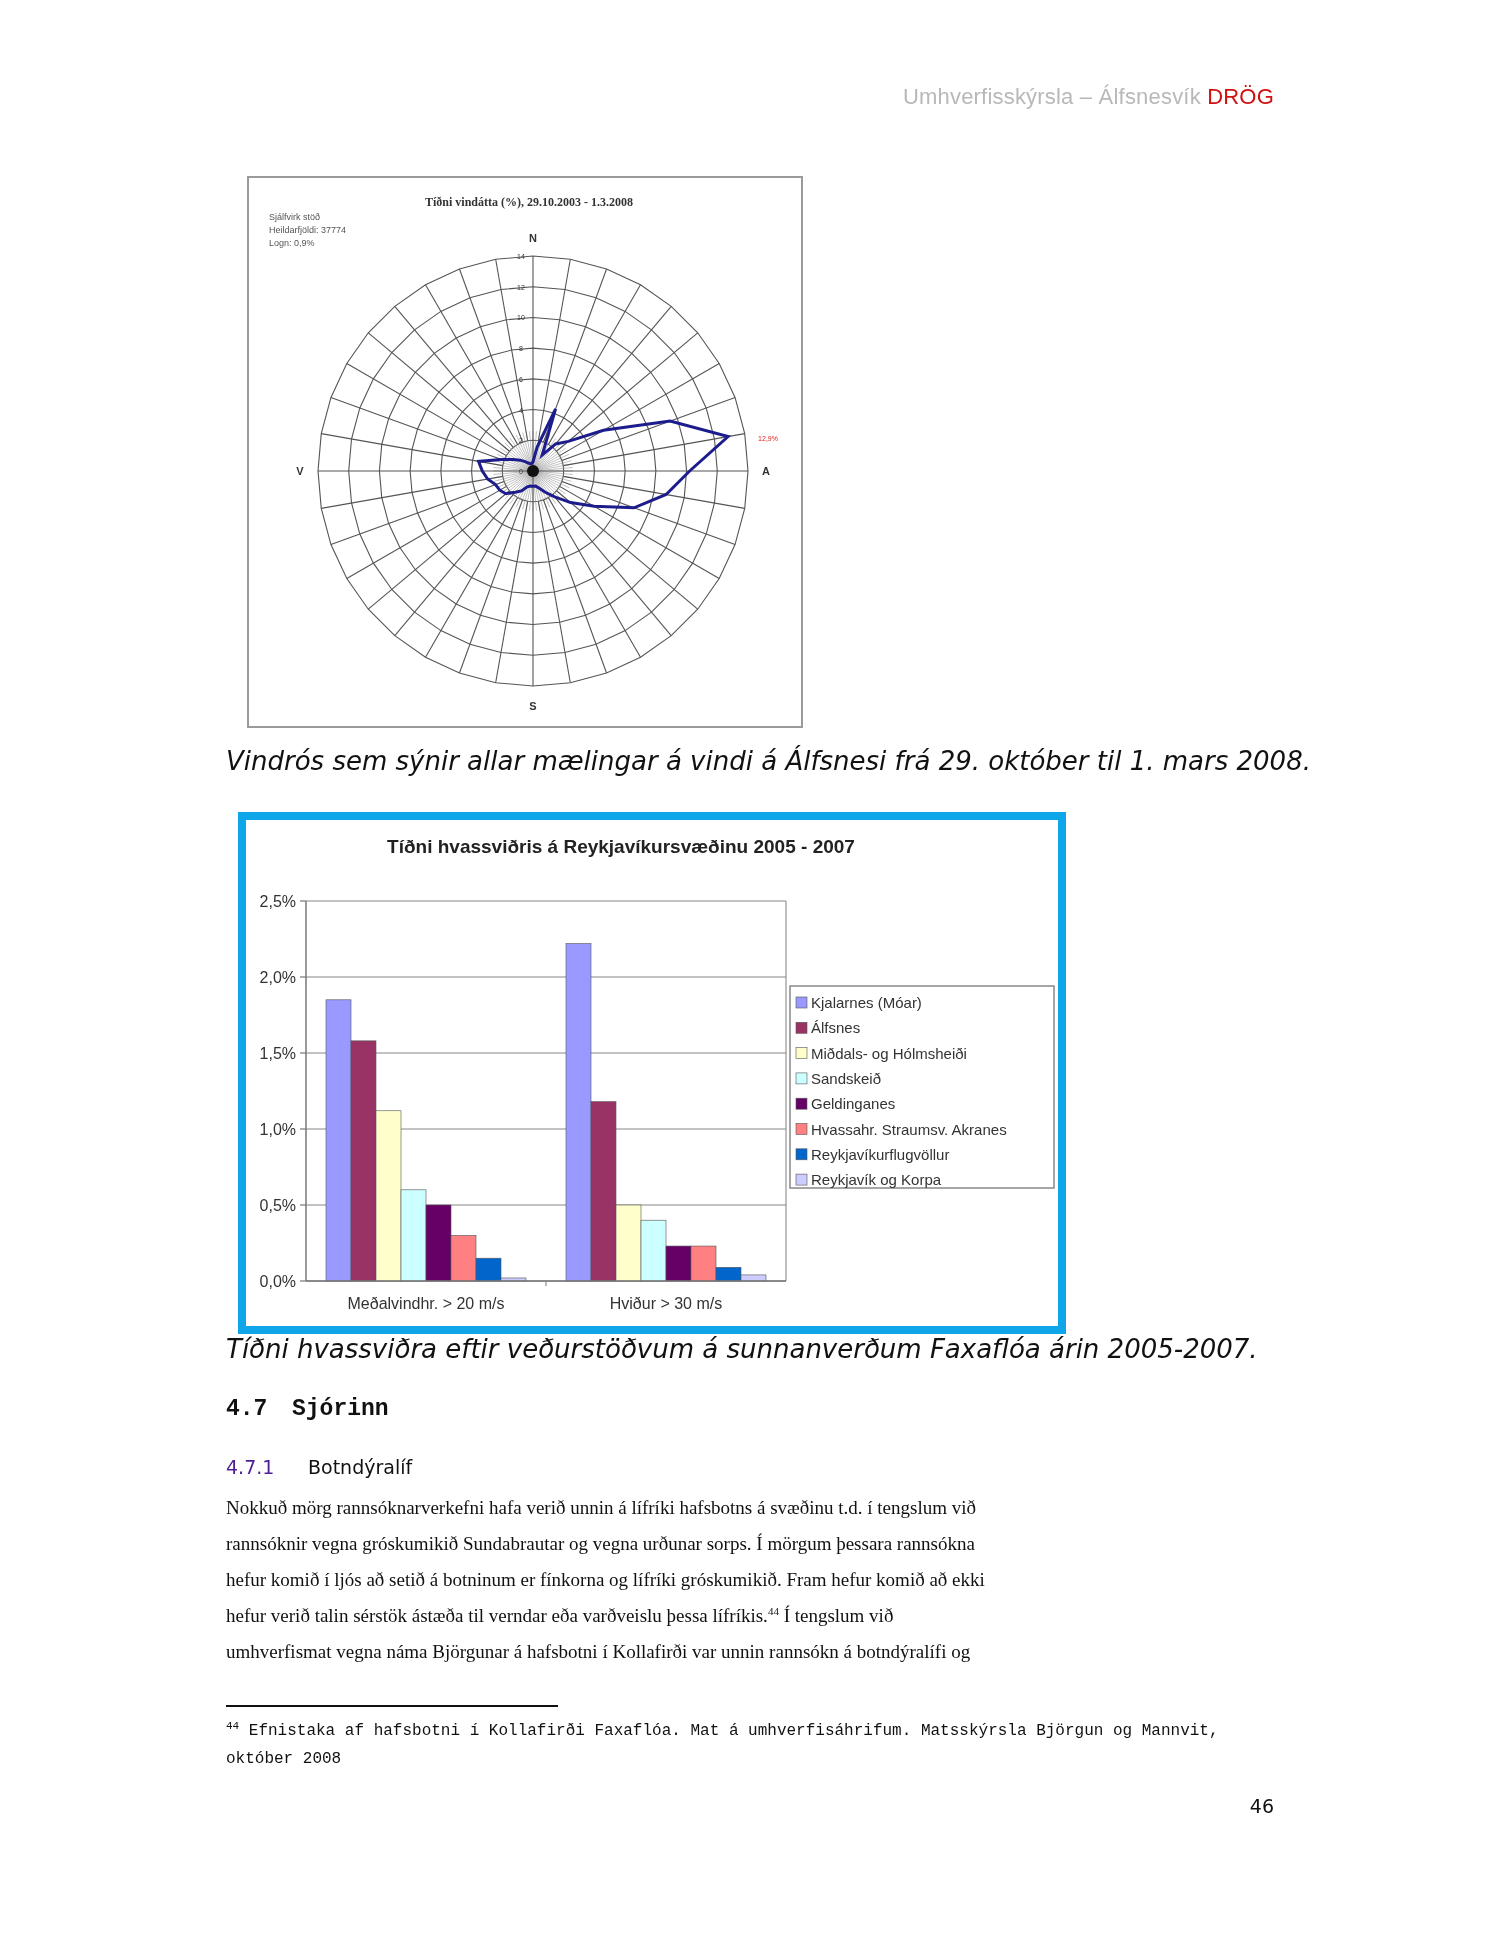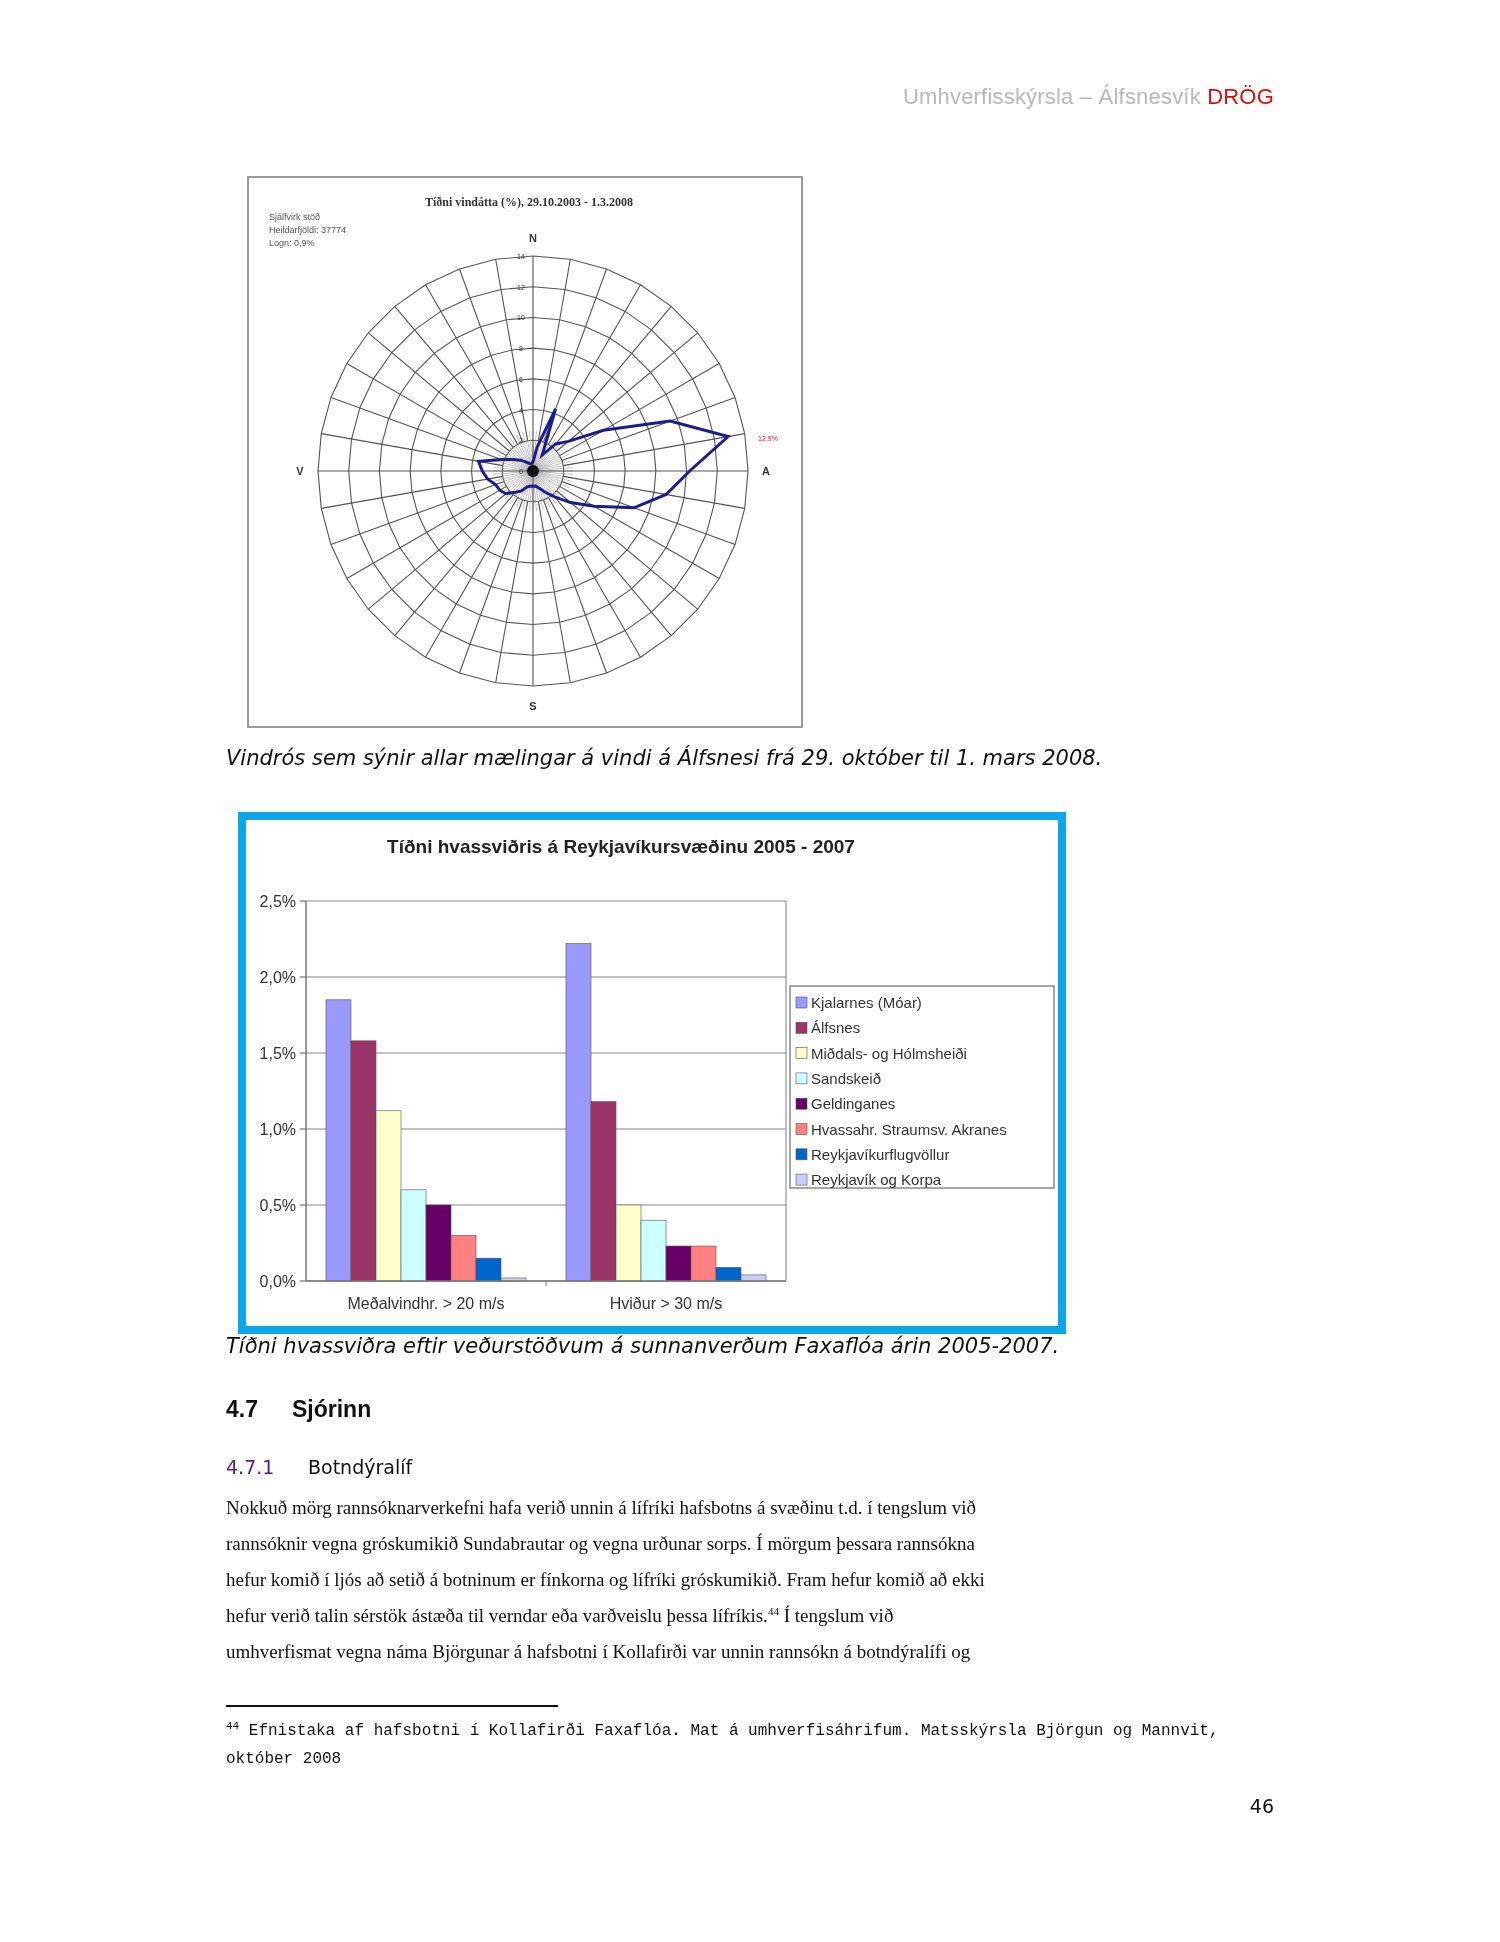--- a/index.html
+++ b/index.html
@@ -5,25 +5,25 @@
   html, body { margin: 0; padding: 0; background: #ffffff; }
   body { width: 1500px; height: 1942px; position: relative; overflow: hidden;
          font-family: "Liberation Sans", sans-serif; color: #111; }
   .hdr { position: absolute; top: 84px; right: 226px; font-size: 22px; font-weight: normal;
          color: #b8b8b8; letter-spacing: 0.2px; }
   .hdr .draft { color: #d20f0f; }
   .rose-box { position: absolute; left: 247px; top: 176px; width: 552px; height: 548px;
               border: 2px solid #9a9a9a; background: #fff; }
   .rose-box svg { position: absolute; left: 0; top: 0; }
   .cap { position: absolute; left: 226px; font-family: "DejaVu Sans", sans-serif;
-         font-style: italic; font-size: 21px; color: #111; }
+         font-style: italic; font-size: 26px; color: #111; }
   .bar-box { position: absolute; left: 238px; top: 812px; width: 812px; height: 506px;
              border: 8px solid #0ea5e9; background: #fff; }
   .bar-box svg { position: absolute; left: 0; top: 0; }
-  .h2 { position: absolute; left: 226px; top: 1396px; font-family: Liberation Sans, sans-serif;
+  .h2 { position: absolute; left: 226px; top: 1396px; font-family: Liberation Mono, monospace;
         font-weight: bold; font-size: 23px; }
   .h2 .num { display: inline-block; width: 66px; }
   .h3 { position: absolute; left: 226px; top: 1456px; font-family: "DejaVu Sans", sans-serif;
         font-size: 19px; }
   .h3 .num { display: inline-block; width: 82px; color: #4c1d95; }
   .body-text { position: absolute; left: 226px; top: 1490px; width: 1060px;
                font-family: Liberation Serif, serif; font-size: 19px; line-height: 36px; }
   .body-text sup, .fn sup { font-size: 11px; vertical-align: super; line-height: 0; }
   .fn-rule { position: absolute; left: 226px; top: 1705px; width: 332px; height: 2px; background: #111; }
   .fn { position: absolute; left: 226px; top: 1717px; width: 1060px;

